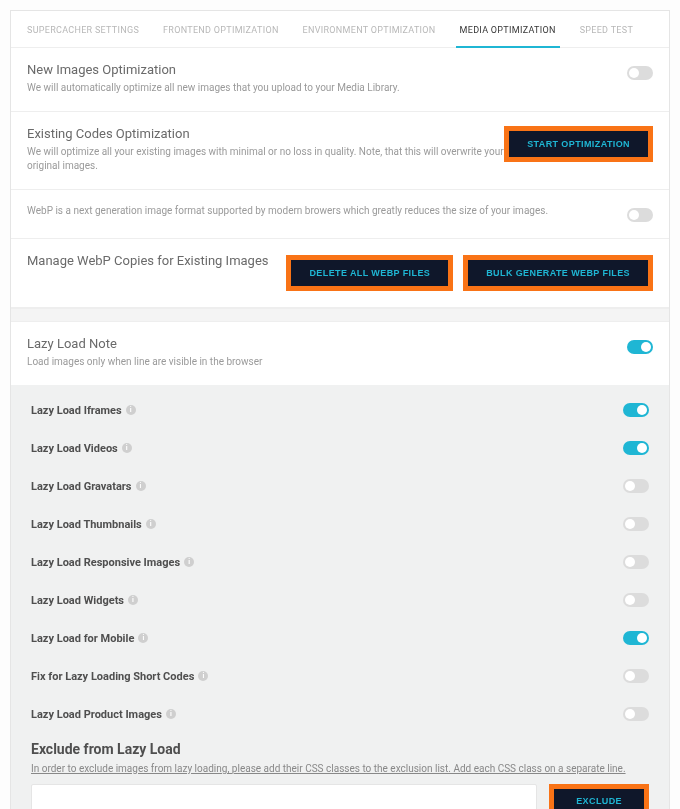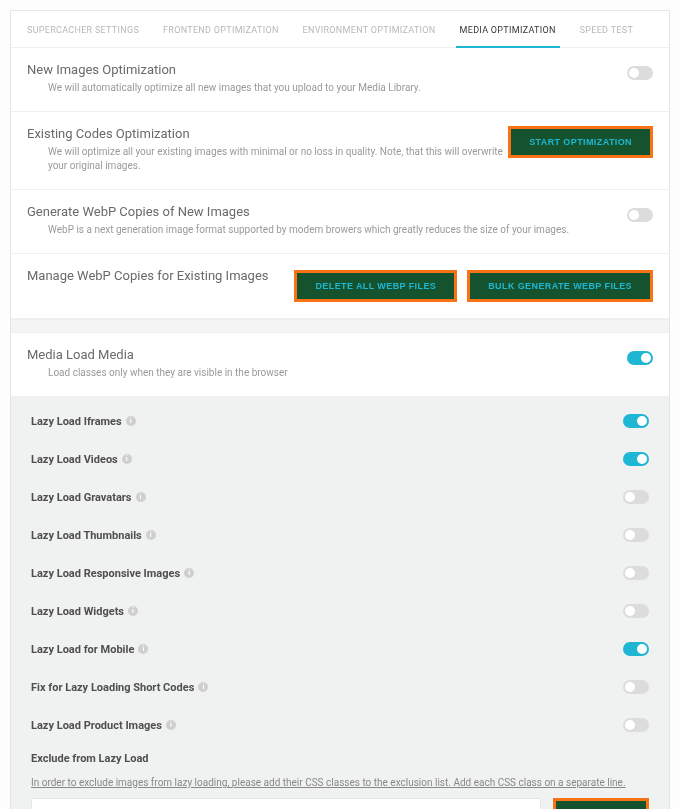--- a/index.html
+++ b/index.html
@@ -53,26 +53,25 @@
   .section h3 {
     font-size: 13px;
     font-weight: 400;
     color: #6a6a6a;
     margin-bottom: 4px;
   }
   .section p {
     font-size: 10px;
     color: #9a9a9a;
     line-height: 1.4;
-    margin-left: 21px;
   }
   .btn {
-    border: 3px solid #f97316;
+    border: 5px solid #f97316;
     color: #1fb6d4;
-    background: #14532d;
+    background: #0f172a;
     font-size: 9px;
     font-weight: 700;
     letter-spacing: 0.4px;
     padding: 8px 18px;
     text-transform: uppercase;
     cursor: pointer;
     white-space: nowrap;
   }
   .btn-row { display: flex; gap: 10px; align-items: center; padding-top:2px;}
   .btn.wide { min-width: 140px; text-align: center; }
@@ -125,24 +124,24 @@
     font-size: 7px;
     font-weight: 700;
     display: inline-flex;
     align-items: center;
     justify-content: center;
     line-height: 1;
   }
   .sub-row .toggle { margin-top: 0; }
   .exclude-block { padding: 8px 4px 0; }
   .exclude-block h4 {
-    font-size: 11px;
+    font-size: 14px;
     font-weight: 700;
     color: #4f4f4f;
-    margin-bottom: 12px;
+    margin-bottom: 6px;
   }
   .exclude-block p {
     font-size: 10px;
     color: #888;
     margin-bottom: 10px;
     text-decoration: underline;
   }
   .exclude-input-row {
     display: flex; gap: 12px; align-items: stretch;
     margin-bottom: 14px;
@@ -180,42 +179,41 @@
   <div class="section">
     <div class="texts">
       <h3>Existing Codes Optimization</h3>
       <p>We will optimize all your existing images with minimal or no loss in quality. Note, that this will overwrite your original images.</p>
     </div>
     <button class="btn wide">START OPTIMIZATION</button>
   </div>
 
   <div class="section">
     <div class="texts">
-      <h3>Generate WebP Copies of New Images</h3>
       <p>WebP is a next generation image format supported by modern browers which greatly reduces the size of your images.</p>
     </div>
     <div class="toggle"></div>
   </div>
 
   <div class="section">
     <div class="texts">
       <h3>Manage WebP Copies for Existing Images</h3>
     </div>
     <div class="btn-row">
       <button class="btn">DELETE ALL WEBP FILES</button>
       <button class="btn">BULK GENERATE WEBP FILES</button>
     </div>
   </div>
 
   <div class="spacer"></div>
 
   <div class="section" style="border-bottom:none">
     <div class="texts">
-      <h3>Media Load Media</h3>
-      <p>Load classes only when they are visible in the browser</p>
+      <h3>Lazy Load Note</h3>
+      <p>Load images only when line are visible in the browser</p>
     </div>
     <div class="toggle on"></div>
   </div>
 
   <div class="sub-panel">
     <div id="lazy-options">
         <div class="sub-row">
           <div class="label">
             <span>Lazy Load Iframes</span>
             <span class="info-icon">i</span>

